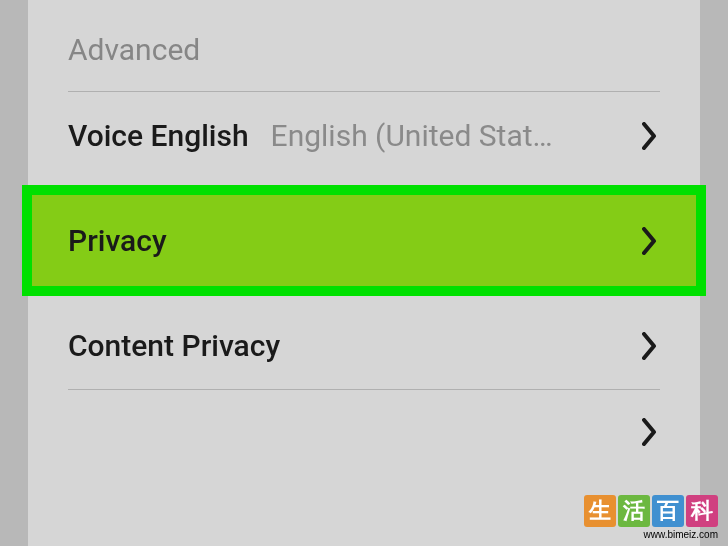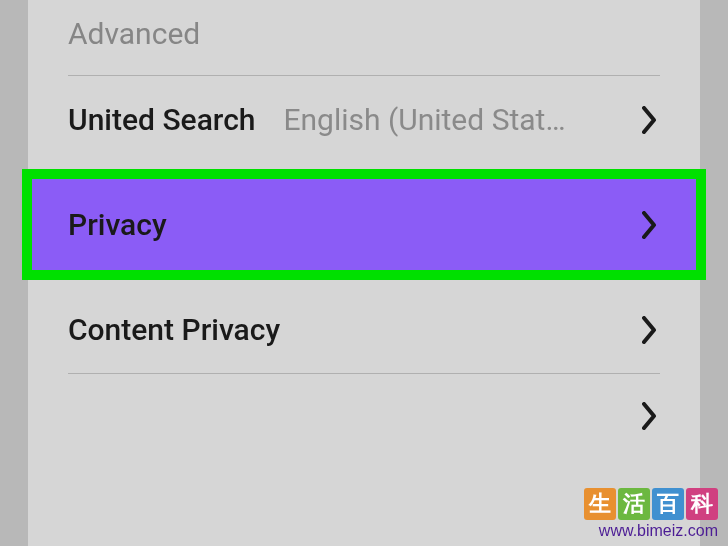--- a/index.html
+++ b/index.html
@@ -18,21 +18,21 @@
     .panel {
       position: absolute;
       top: 0;
       left: 28px;
       right: 28px;
       bottom: 0;
       background: #d6d6d6;
       padding: 0;
     }
     .section-header {
-      padding: 16px 40px 24px 40px;
+      padding: 32px 40px 24px 40px;
       color: #868686;
       font-size: 30px;
       font-weight: 400;
     }
     .divider {
       height: 1px;
       background: #b0b0b0;
       margin: 0 40px;
     }
     .list-item {
@@ -45,21 +45,21 @@
     .list-item-label {
       font-size: 30px;
       font-weight: 500;
       color: #1a1a1a;
       flex-shrink: 0;
     }
     .list-item-value {
       font-size: 30px;
       font-weight: 400;
       color: #8a8a8a;
-      margin-left: 28px;
+      margin-left: 22px;
       overflow: hidden;
       white-space: nowrap;
       text-overflow: ellipsis;
       flex: 1;
     }
     .chevron {
       margin-left: auto;
       flex-shrink: 0;
       width: 20px;
       height: 32px;
@@ -79,21 +79,21 @@
       position: absolute;
       top: 0;
       left: -6px;
       right: -6px;
       bottom: 0;
       border: 10px solid #00e000;
       pointer-events: none;
       z-index: 2;
     }
     .highlight-wrapper .list-item {
-      background: #8b5cf6;
+      background: #84cc16;
       padding: 38px 40px;
     }
     .watermark {
       position: absolute;
       bottom: 6px;
       right: 10px;
       text-align: right;
       z-index: 10;
     }
     .watermark-logo {
@@ -111,34 +111,34 @@
       font-weight: bold;
       color: #fff;
       border-radius: 3px;
       position: relative;
     }
     .watermark-char:nth-child(1) { background: #e89030; }
     .watermark-char:nth-child(2) { background: #6cb840; }
     .watermark-char:nth-child(3) { background: #4090d0; }
     .watermark-char:nth-child(4) { background: #d04080; }
     .watermark-url {
-      font-size: 16px;
-      color: #4c1d95;
+      font-size: 10px;
+      color: #000000;
       font-family: Arial, sans-serif;
     }
   </style>
 </head>
 <body>
 
 <div class="panel">
   <div class="section-header">Advanced</div>
   <div class="divider"></div>
 
   <div class="list-item">
-    <span class="list-item-label">United Search</span>
+    <span class="list-item-label">Voice English</span>
     <span class="list-item-value">English (United Stat…</span>
     <span class="chevron">
       <svg viewBox="0 0 16 28">
           <path d="M2 2 L12 14 L2 26" stroke="#1a1a1a" stroke-width="4" fill="none" stroke-linecap="round" stroke-linejoin="round"></path>
         </svg>
     </span>
   </div>
 
   <div class="highlight-wrapper">
     <div class="highlight-border"></div>

